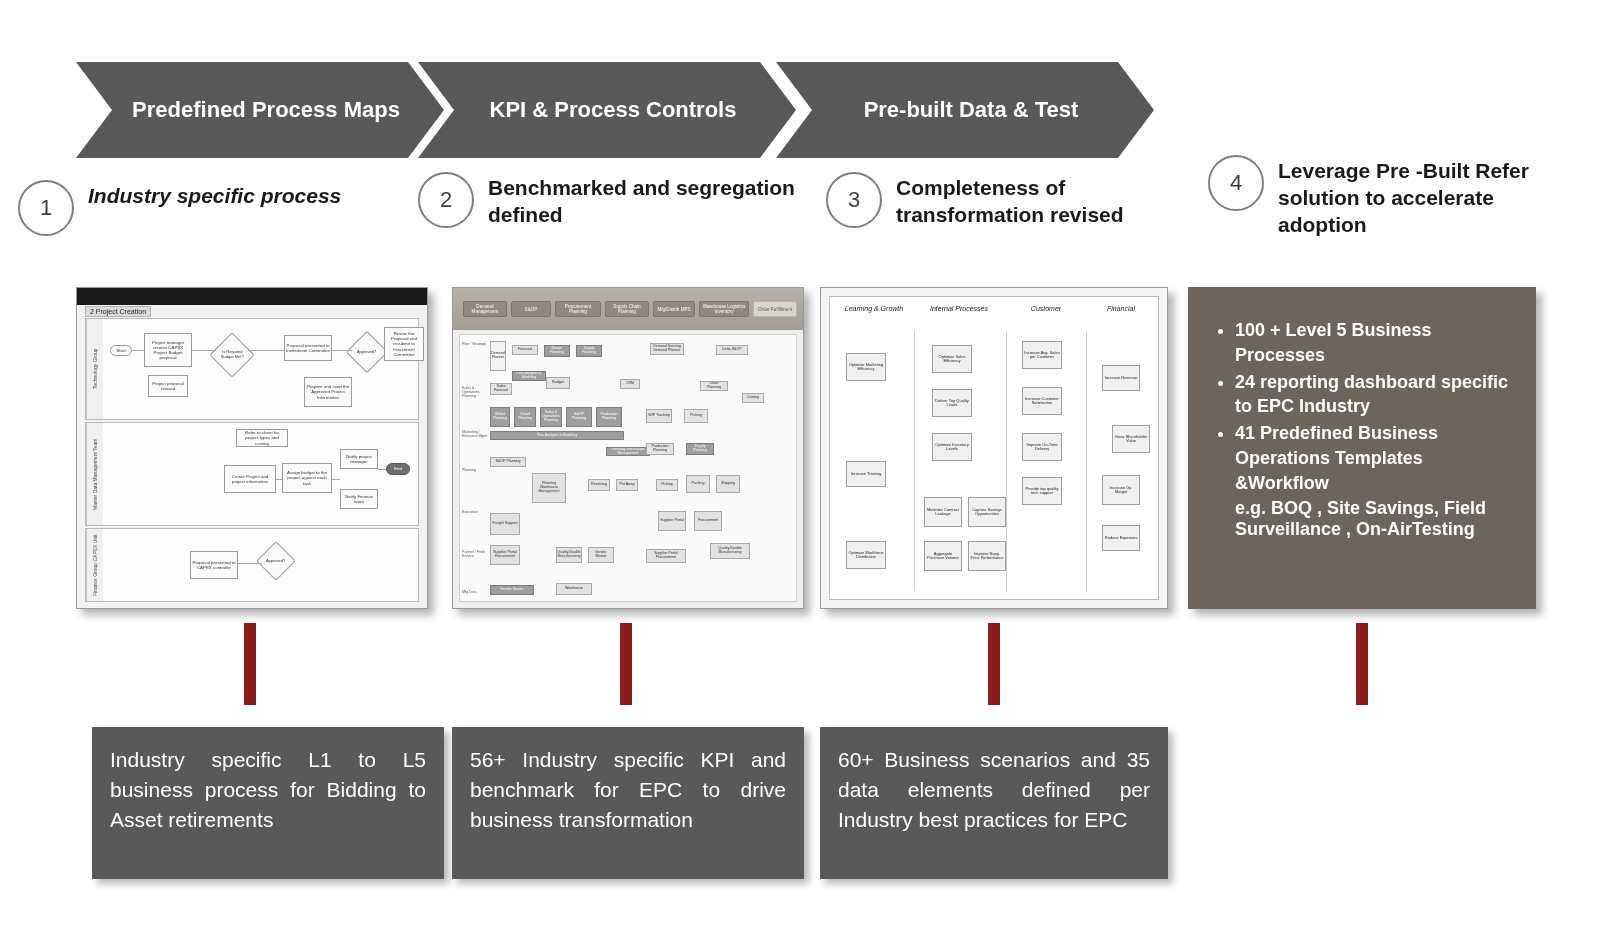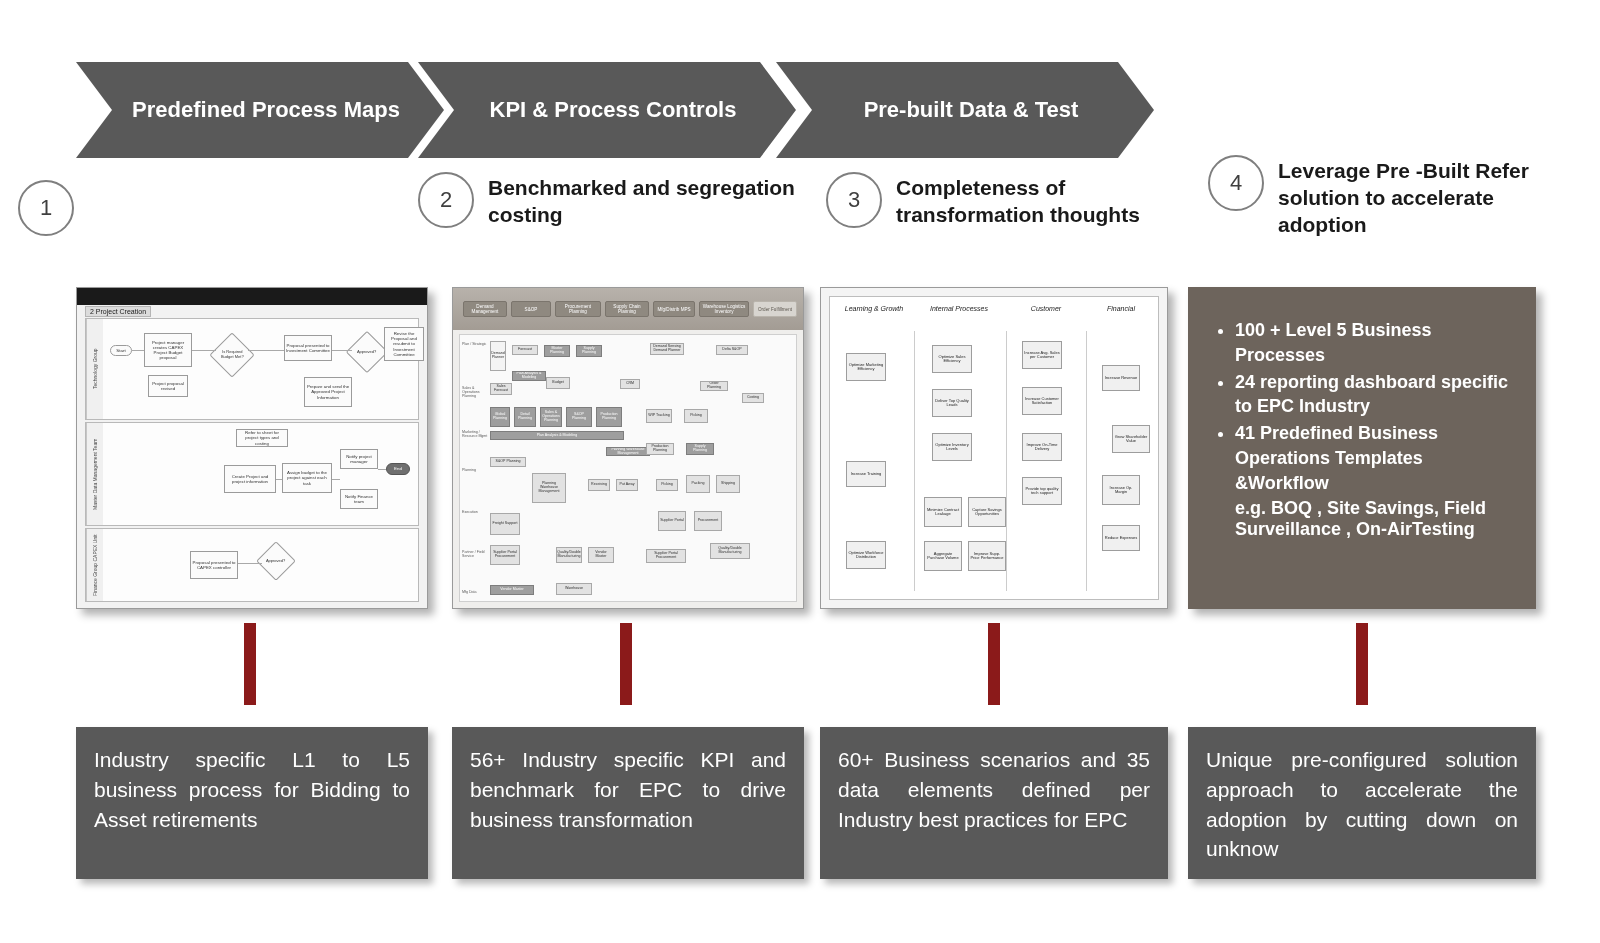--- a/index.html
+++ b/index.html
@@ -257,21 +257,21 @@
     top: 727px;
     background: #595959;
     color: #ffffff;
     font-size: 21px;
     line-height: 1.42;
     text-align: justify;
     padding: 18px 18px 14px 18px;
     box-sizing: border-box;
     box-shadow: 5px 5px 7px rgba(0,0,0,0.28);
   }
-  .caption.b1 { left: 76px;   width: 352px; height: 152px; }
+  .caption.b1 { left: 92px;   width: 352px; height: 152px; }
   .caption.b2 { left: 452px;  width: 352px; height: 152px; }
   .caption.b3 { left: 820px;  width: 348px; height: 152px; }
   .caption.b4 { left: 1188px; width: 348px; height: 152px; }
 </style>
 </head>
 <body>
 
 <div class="stage">
 
   <div class="chevron-row">
@@ -281,28 +281,29 @@
     <div class="chevron c2">
         <span>KPI &amp; Process Controls</span>
       </div>
     <div class="chevron c3">
         <span>Pre-built Data &amp; Test</span>
       </div>
   </div>
 
   <div class="numbered n1">
     <div class="num-circle">1</div>
+    <div class="num-text italic">Industry specific process</div>
   </div>
   <div class="numbered n2">
     <div class="num-circle">2</div>
-    <div class="num-text">Benchmarked and segregation costing</div>
+    <div class="num-text">Benchmarked and segregation defined</div>
   </div>
   <div class="numbered n3">
     <div class="num-circle">3</div>
-    <div class="num-text">Completeness of transformation thoughts</div>
+    <div class="num-text">Completeness of transformation revised</div>
   </div>
   <div class="numbered n4">
     <div class="num-circle">4</div>
     <div class="num-text">Leverage Pre -Built Refer solution to accelerate adoption</div>
   </div>
 
   <div class="panel p1">
     <div class="topbar"></div>
     <div class="title">2 Project Creation</div>
 
@@ -463,15 +464,14 @@
   </div>
 
   <div class="stem s1"></div>
   <div class="stem s2"></div>
   <div class="stem s3"></div>
   <div class="stem s4"></div>
 
   <div class="caption b1">Industry specific L1 to L5 business process for Bidding to Asset retirements</div>
   <div class="caption b2">56+ Industry specific KPI and benchmark for EPC to drive business transformation</div>
   <div class="caption b3">60+ Business scenarios and 35 data elements defined per Industry best practices for EPC</div>
-  <div class="caption b4">Unique pre-configured solution approach to accelerate the adoption by cutting down on unknow</div>
 
 </div>
 
 </body></html>

